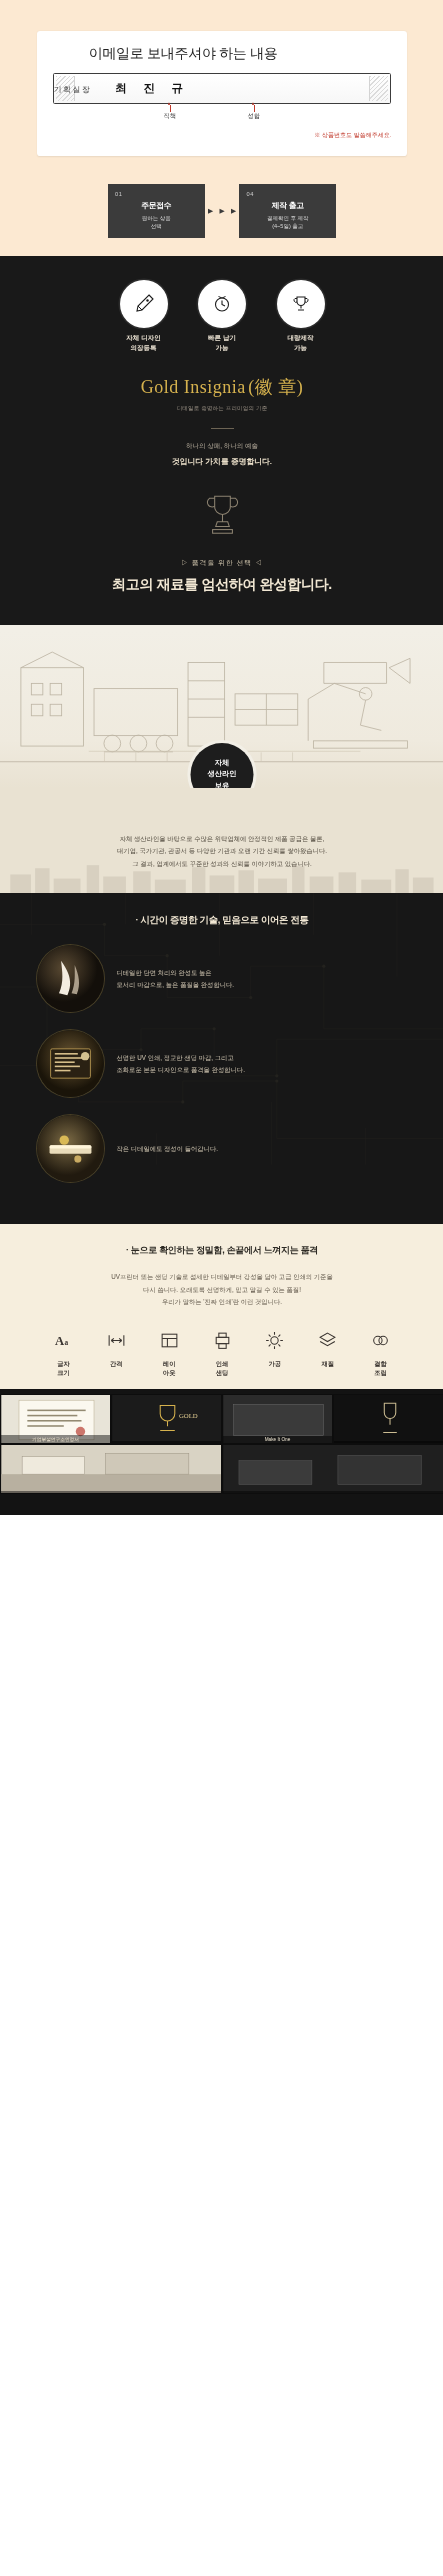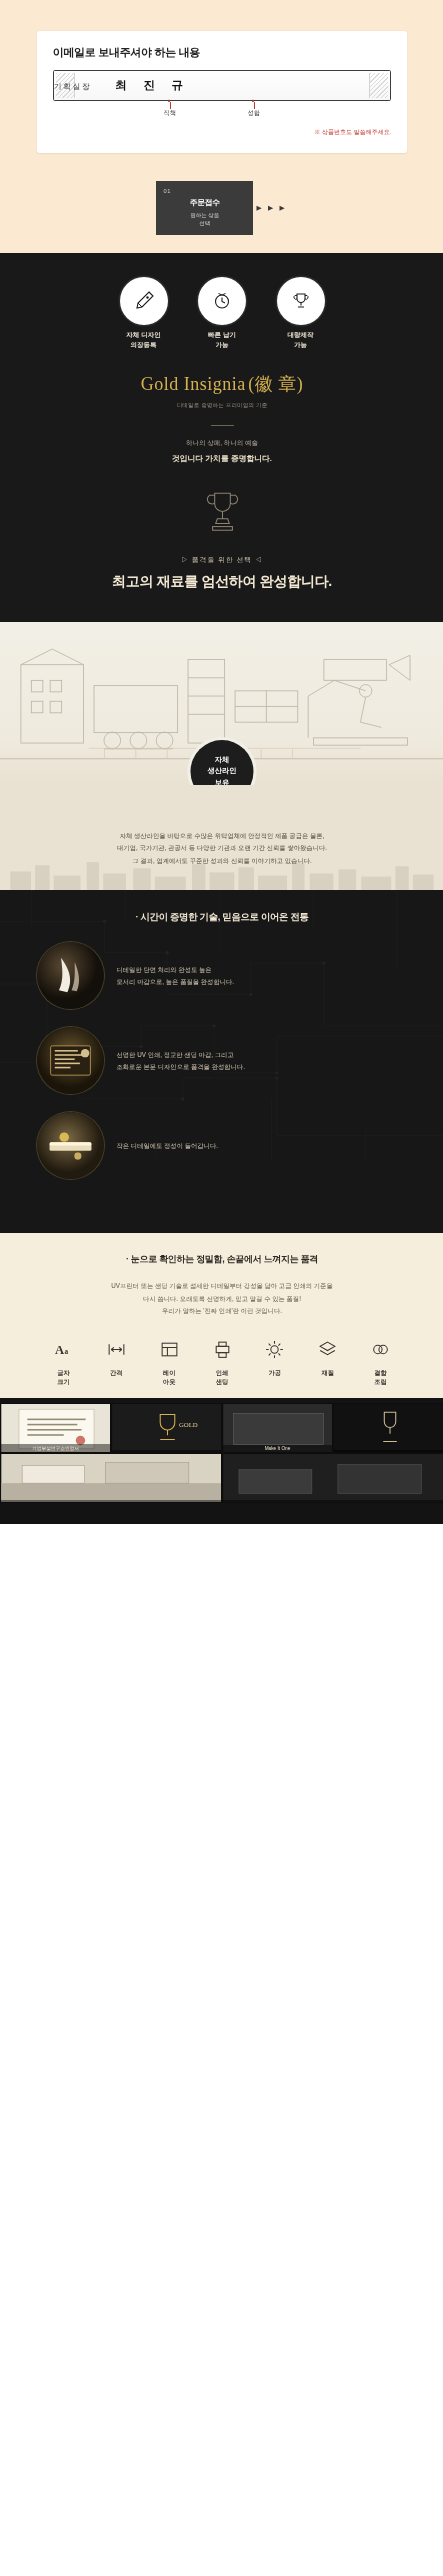--- a/index.html
+++ b/index.html
@@ -16,25 +16,26 @@
     background: #fce9d2;
     padding: 31px 37px 21px 37px;
   }
   .email-card {
     background: #ffffff;
     border-radius: 3.1px;
     padding: 13.6px 15.7px 15.7px 15.7px;
     box-shadow: 0 0.5px 1.6px rgba(0,0,0,.08);
   }
   .email-title {
-    font-size: 11px;
-    font-weight: bold;
+    font-size: 14px;
+    font-weight: normal;
     color: #222;
     margin-bottom: 10.4px;
     letter-spacing: -0.3px;
+    margin-left: 36px;
   }
   .plaque {
     border: 1px solid #3c3c3c;
     border-radius: 1.6px;
     height: 31px;
     position: relative;
     background: linear-gradient(180deg,#ffffff 0%,#f7f7f7 100%);
     display: flex;
     align-items: center;
     justify-content: flex-start;
@@ -274,21 +275,21 @@
   .skyline {
     position: absolute;
     left:0; right:0; bottom:0; height: 32px;
     opacity: .35;
   }
 
   
   .sec-trad {
     background: #171717;
     color: #e7dcc6;
-    padding: 21px 0 36px 0;
+    padding: 21px 0 24px 0;
     position: relative;
     overflow: hidden;
   }
   .circuit {
     position: absolute; inset: 0;
     opacity: .25;
   }
   .trad-head {
     text-align: center;
     font-size: 9.4px;
@@ -416,20 +417,26 @@
   <section class="sec-steps">
     <div class="step">
       <div class="step-num">01</div>
       <div class="step-title">주문접수</div>
       <div class="step-desc" style="white-space:pre-line">원하는 상품
 선택</div>
     </div>
     <div class="step-sep">▶</div>
     <div class="step-sep">▶</div>
     <div class="step-sep">▶</div>
+    <div class="step">
+      <div class="step-num">04</div>
+      <div class="step-title">제작 출고</div>
+      <div class="step-desc" style="white-space:pre-line">결제확인 후 제작
+(4~5일) 출고</div>
+    </div>
   </section>
 
 
   <section class="sec-gold">
 
     <div class="badges">
       <div class="badge">
         <div class="badge-circle">
           <svg width="24" height="24" viewBox="0 0 48 48">
             <path d="M34 6 L42 14 L20 36 L10 38 L12 28 Z" fill="none" stroke="#1d1d1d" stroke-width="2.2"></path>

